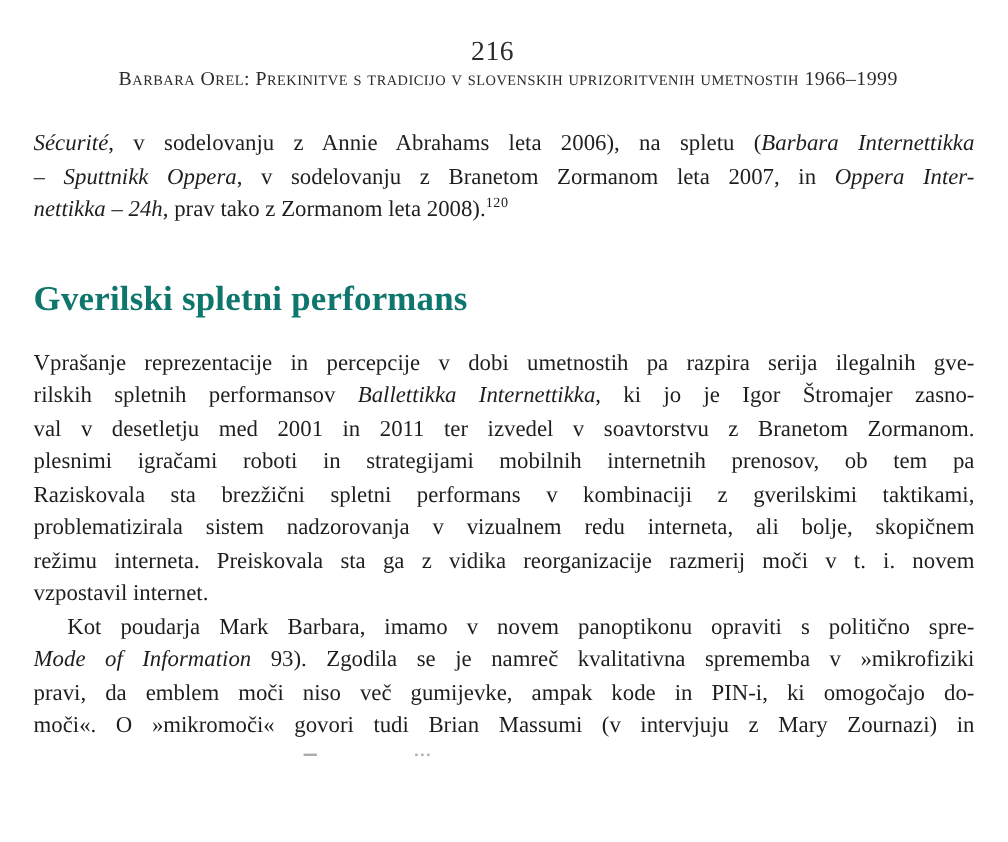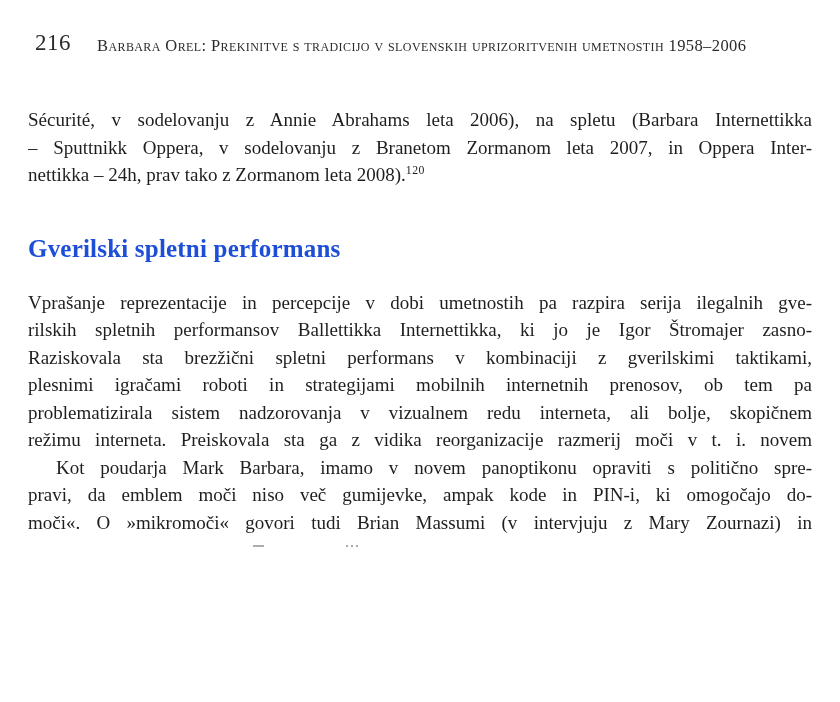--- a/index.html
+++ b/index.html
@@ -15,24 +15,25 @@
     background: #ffffff;
     overflow: hidden;
     font-family: "Liberation Serif", "DejaVu Serif", serif;
     color: #1e1e1e;
     box-sizing: border-box;
     padding: 30px 28px 0 28px;
   }
   
   .page-header {
     display: flex;
-    align-items: flex-end;
+    align-items: center;
     padding-left: 7px;
     color: #2b2b2b;
     height: 26px;
+    flex-direction: column;
   }
   .page-number {
     font-size: 23px;
     letter-spacing: 0.5px;
     margin-right: 26px;
   }
   .running-title {
     font-variant: small-caps;
     font-size: 16.5px;
     letter-spacing: 0.4px;
@@ -52,33 +53,33 @@
     overflow: hidden;
     white-space: nowrap;
   }
   .line.last {
     text-align-last: left;
     -moz-text-align-last: left;
   }
   .line.indent {
     text-indent: 28px;
   }
-  .it { }
+  .it { font-style: italic; }
   sup.fnref {
     font-size: 0.62em;
     line-height: 0;
     vertical-align: super;
     letter-spacing: 0.5px;
   }
   .section-heading {
-    font-size: 25px;
+    font-size: 29px;
     font-weight: bold;
     line-height: 28px;
     margin: 46px 0 26px 0;
-    color: #1d4ed8;
+    color: #0f766e;
     letter-spacing: 0.2px;
   }
   .paragraph { margin: 0; }
   
   .clipped-next-line {
     position: relative;
     height: 14px;
     overflow: hidden;
     opacity: 0.55;
   }
@@ -93,44 +94,47 @@
   .clip-mark.m3 { left: 323px; width: 2px; }
   .clip-mark.m4 { left: 328px; width: 2px; }
 </style>
 </head>
 <body>
 
 <div class="page">
 
   <header class="page-header">
     <span class="page-number">216</span>
-    <span class="running-title">Barbara Orel: Prekinitve s tradicijo v slovenskih uprizoritvenih umetnostih 1958–2006</span>
+    <span class="running-title">Barbara Orel: Prekinitve s tradicijo v slovenskih uprizoritvenih umetnostih 1966–1999</span>
   </header>
 
   <main class="body-text">
 
     <div class="paragraph">
         <div class="line"><span class="it">Sécurité</span><span>, v sodelovanju z Annie Abrahams leta 2006), na spletu (</span><span class="it">Barbara Internettikka</span></div>
         <div class="line"><span class="it">– Sputtnikk Oppera</span><span>, v sodelovanju z Branetom Zormanom leta 2007, in </span><span class="it">Oppera Inter-</span></div>
         <div class="line last"><span class="it">nettikka – 24h</span><span>, prav tako z Zormanom leta 2008).</span><sup class="fnref">120</sup></div>
       </div>
 
     <h2 class="section-heading">Gverilski spletni performans</h2>
 
     <div class="paragraph">
         <div class="line"><span>Vprašanje reprezentacije in percepcije v dobi umetnostih pa razpira serija ilegalnih gve-</span></div>
         <div class="line"><span>rilskih spletnih performansov </span><span class="it">Ballettikka Internettikka</span><span>, ki jo je Igor Štromajer zasno-</span></div>
+        <div class="line"><span>val v desetletju med 2001 in 2011 ter izvedel v soavtorstvu z Branetom Zormanom.</span></div>
+        <div class="line"><span>plesnimi igračami roboti in strategijami mobilnih internetnih prenosov, ob tem pa</span></div>
         <div class="line"><span>Raziskovala sta brezžični spletni performans v kombinaciji z gverilskimi taktikami,</span></div>
-        <div class="line"><span>plesnimi igračami roboti in strategijami mobilnih internetnih prenosov, ob tem pa</span></div>
         <div class="line"><span>problematizirala sistem nadzorovanja v vizualnem redu interneta, ali bolje, skopičnem</span></div>
         <div class="line"><span>režimu interneta. Preiskovala sta ga z vidika reorganizacije razmerij moči v t. i. novem</span></div>
+        <div class="line last"><span>vzpostavil internet.</span></div>
       </div>
 
     <div class="paragraph">
         <div class="line indent"><span>Kot poudarja Mark Barbara, imamo v novem panoptikonu opraviti s politično spre-</span></div>
+        <div class="line"><span class="it">Mode of Information</span><span> 93). Zgodila se je namreč kvalitativna sprememba v »mikrofiziki</span></div>
         <div class="line"><span>pravi, da emblem moči niso več gumijevke, ampak kode in PIN-i, ki omogočajo do-</span></div>
         <div class="line"><span>moči«. O »mikromoči« govori tudi Brian Massumi (v intervjuju z Mary Zournazi) in</span></div>
       </div>
 
     <div class="clipped-next-line">
       <span class="clip-mark m1"></span>
       <span class="clip-mark m2"></span>
       <span class="clip-mark m3"></span>
       <span class="clip-mark m4"></span>
     </div>

